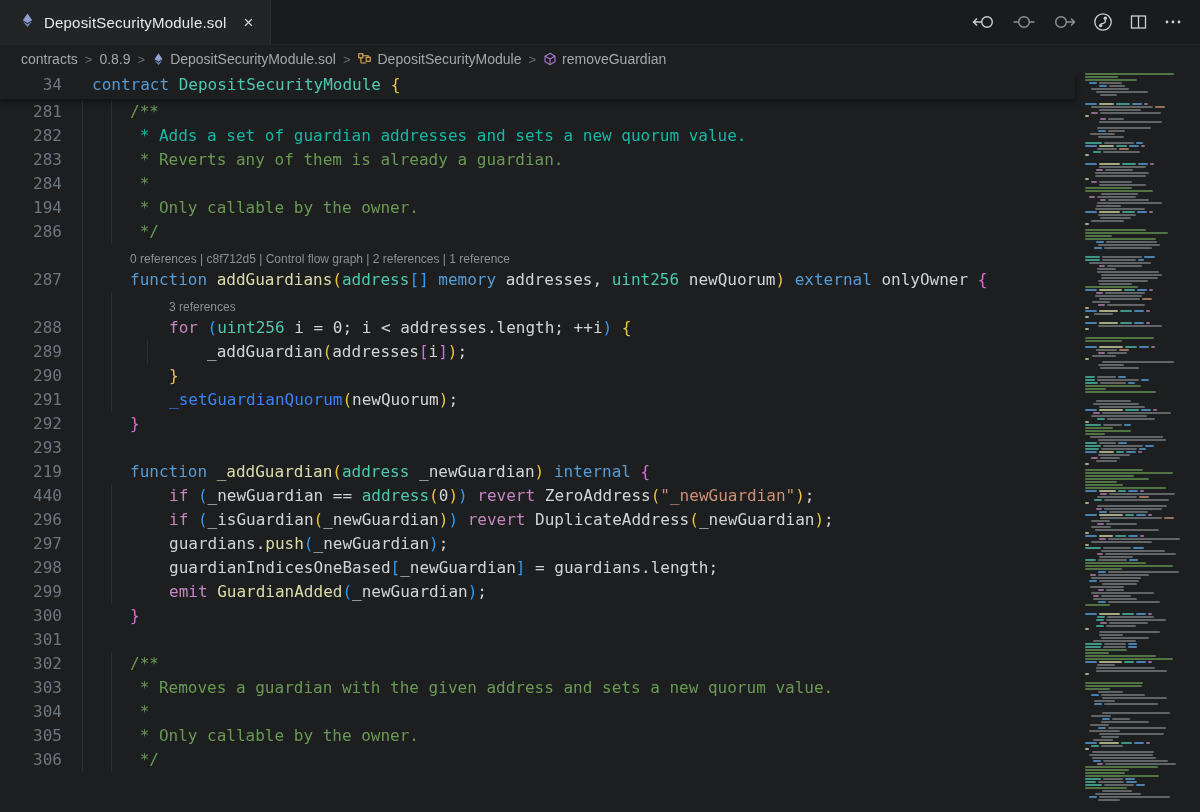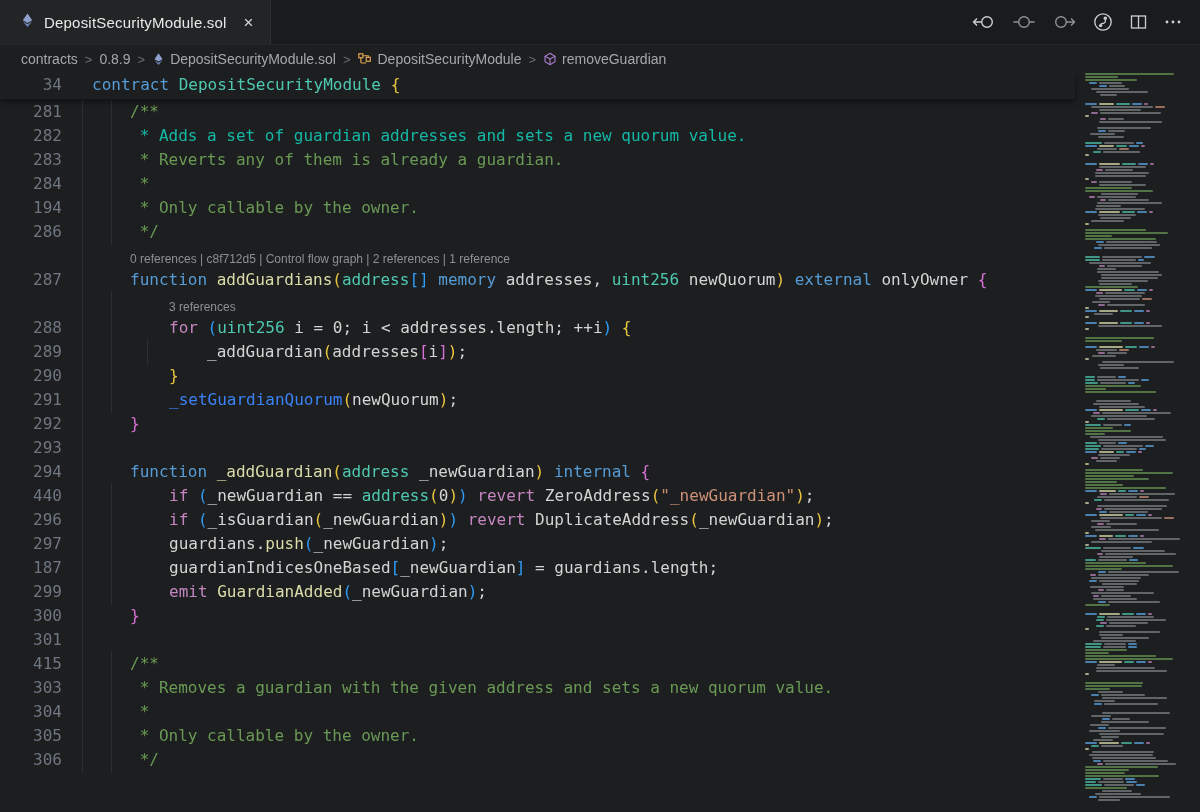--- a/index.html
+++ b/index.html
@@ -224,21 +224,21 @@
           <span class="gutter">292</span>
           <span class="codeline" style="left: 130px;"><span style="color: rgb(214, 112, 214);">}</span></span>
         </div>
         <div class="row">
           <div class="guide" style="left: 82px;"></div>
           <span class="gutter">293</span>
           <span class="codeline" style="left: 92px;"></span>
         </div>
         <div class="row">
           <div class="guide" style="left: 82px;"></div>
-          <span class="gutter">294</span>
+          <span class="gutter">219</span>
           <span class="codeline" style="left: 130px;"><span style="color: rgb(86, 156, 214);">function</span><span style="color: rgb(212, 212, 212);"> </span><span style="color: rgb(220, 220, 170);">_addGuardian</span><span style="color: rgb(233, 197, 64);">(</span><span style="color: rgb(78, 201, 176);">address</span><span style="color: rgb(212, 212, 212);"> _newGuardian</span><span style="color: rgb(233, 197, 64);">)</span><span style="color: rgb(212, 212, 212);"> </span><span style="color: rgb(86, 156, 214);">internal</span><span style="color: rgb(212, 212, 212);"> </span><span style="color: rgb(214, 112, 214);">{</span></span>
         </div>
         <div class="row">
           <div class="guide" style="left: 82px;"></div>
           <div class="guide" style="left: 111px;"></div>
           <span class="gutter">440</span>
           <span class="codeline" style="left: 169px;"><span style="color: rgb(197, 134, 192);">if</span><span style="color: rgb(212, 212, 212);"> </span><span style="color: rgb(46, 155, 245);">(</span><span style="color: rgb(212, 212, 212);">_newGuardian == </span><span style="color: rgb(78, 201, 176);">address</span><span style="color: rgb(233, 197, 64);">(</span><span style="color: rgb(212, 212, 212);">0</span><span style="color: rgb(233, 197, 64);">)</span><span style="color: rgb(46, 155, 245);">)</span><span style="color: rgb(212, 212, 212);"> </span><span style="color: rgb(197, 134, 192);">revert</span><span style="color: rgb(212, 212, 212);"> ZeroAddress</span><span style="color: rgb(233, 197, 64);">(</span><span style="color: rgb(206, 145, 120);">"_newGuardian"</span><span style="color: rgb(233, 197, 64);">)</span><span style="color: rgb(212, 212, 212);">;</span></span>
         </div>
         <div class="row">
           <div class="guide" style="left: 82px;"></div>
@@ -248,21 +248,21 @@
         </div>
         <div class="row">
           <div class="guide" style="left: 82px;"></div>
           <div class="guide" style="left: 111px;"></div>
           <span class="gutter">297</span>
           <span class="codeline" style="left: 169px;"><span style="color: rgb(212, 212, 212);">guardians.</span><span style="color: rgb(220, 220, 170);">push</span><span style="color: rgb(46, 155, 245);">(</span><span style="color: rgb(212, 212, 212);">_newGuardian</span><span style="color: rgb(46, 155, 245);">)</span><span style="color: rgb(212, 212, 212);">;</span></span>
         </div>
         <div class="row">
           <div class="guide" style="left: 82px;"></div>
           <div class="guide" style="left: 111px;"></div>
-          <span class="gutter">187</span>
+          <span class="gutter">298</span>
           <span class="codeline" style="left: 169px;"><span style="color: rgb(212, 212, 212);">guardianIndicesOneBased</span><span style="color: rgb(46, 155, 245);">[</span><span style="color: rgb(212, 212, 212);">_newGuardian</span><span style="color: rgb(46, 155, 245);">]</span><span style="color: rgb(212, 212, 212);"> = guardians.length;</span></span>
         </div>
         <div class="row">
           <div class="guide" style="left: 82px;"></div>
           <div class="guide" style="left: 111px;"></div>
           <span class="gutter">299</span>
           <span class="codeline" style="left: 169px;"><span style="color: rgb(197, 134, 192);">emit</span><span style="color: rgb(212, 212, 212);"> </span><span style="color: rgb(220, 220, 170);">GuardianAdded</span><span style="color: rgb(46, 155, 245);">(</span><span style="color: rgb(212, 212, 212);">_newGuardian</span><span style="color: rgb(46, 155, 245);">)</span><span style="color: rgb(212, 212, 212);">;</span></span>
         </div>
         <div class="row">
           <div class="guide" style="left: 82px;"></div>
@@ -270,21 +270,21 @@
           <span class="codeline" style="left: 130px;"><span style="color: rgb(214, 112, 214);">}</span></span>
         </div>
         <div class="row">
           <div class="guide" style="left: 82px;"></div>
           <span class="gutter">301</span>
           <span class="codeline" style="left: 92px;"></span>
         </div>
         <div class="row">
           <div class="guide" style="left: 82px;"></div>
           <div class="guide" style="left: 111px;"></div>
-          <span class="gutter">415</span>
+          <span class="gutter">302</span>
           <span class="codeline" style="left: 130px;"><span style="color: rgb(106, 153, 85);">/**</span></span>
         </div>
         <div class="row">
           <div class="guide" style="left: 82px;"></div>
           <div class="guide" style="left: 111px;"></div>
           <span class="gutter">303</span>
           <span class="codeline" style="left: 130px;"><span style="color: rgb(106, 153, 85);"> * Removes a guardian with the given address and sets a new quorum value.</span></span>
         </div>
         <div class="row">
           <div class="guide" style="left: 82px;"></div>

